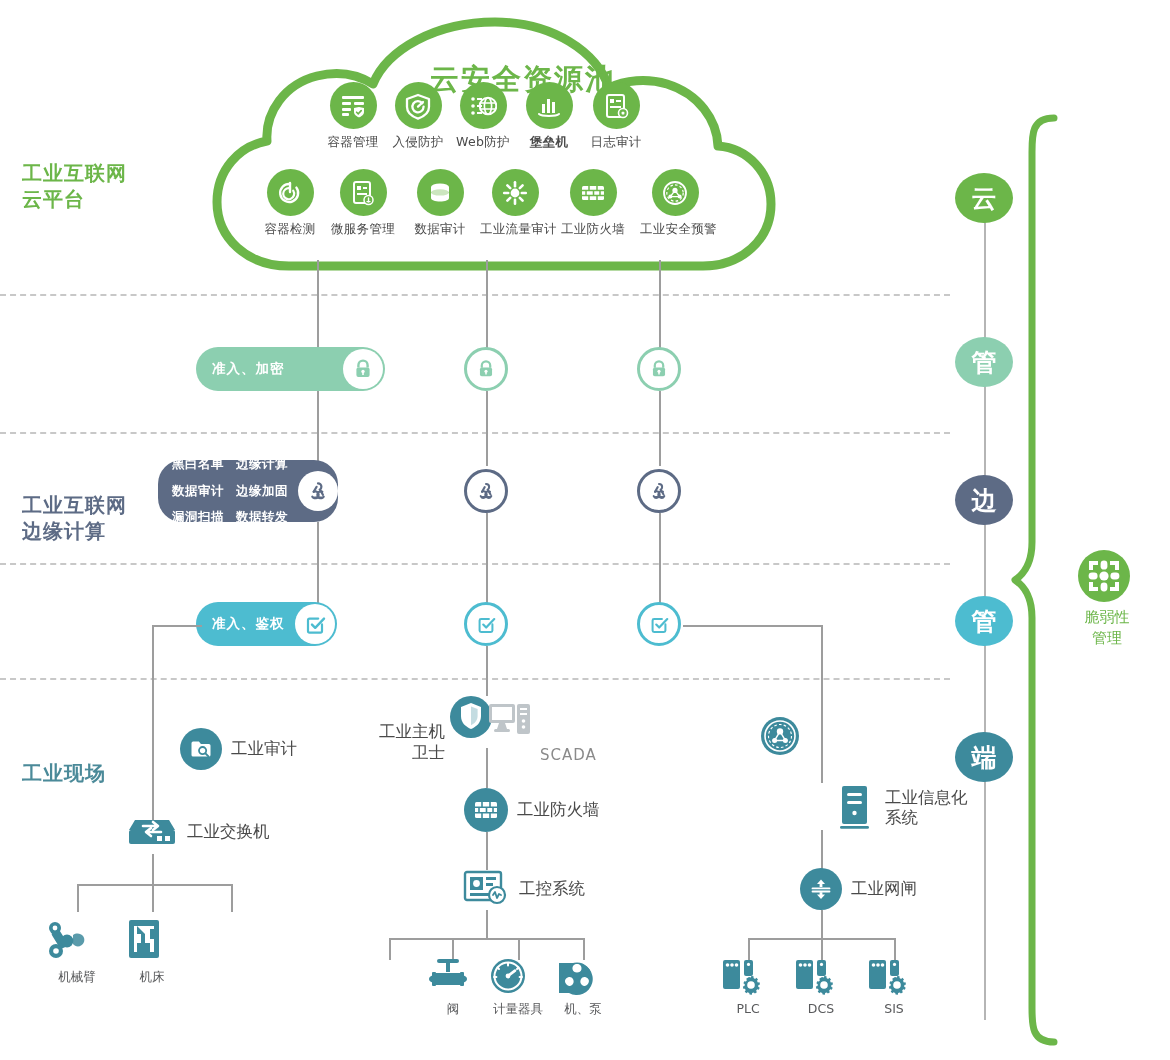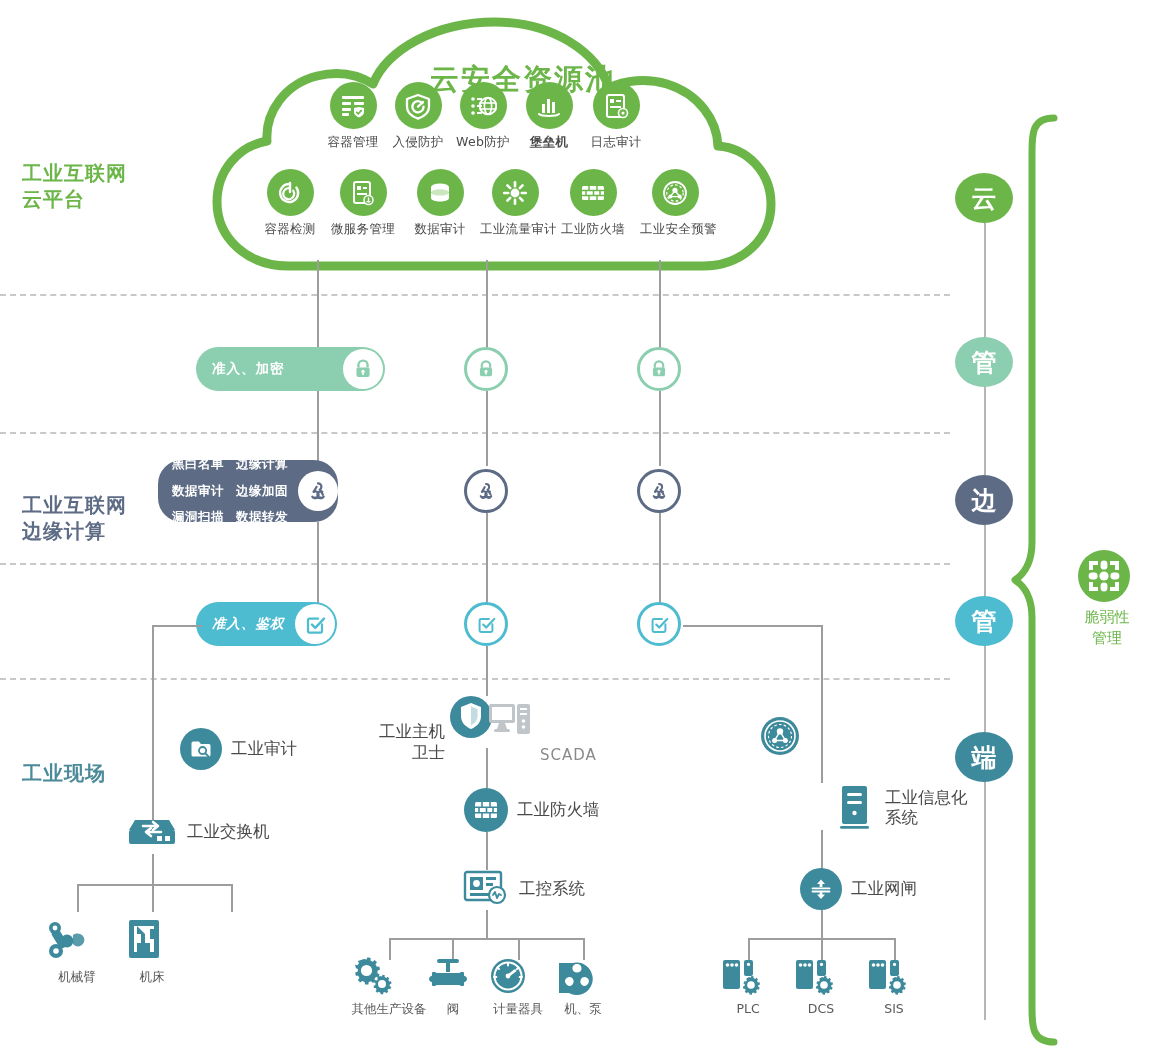--- a/index.html
+++ b/index.html
@@ -346,21 +346,21 @@
       <path d="M7.3 18.6a3.4 3.4 0 1 0 1.4-4.8" fill="none" stroke="#5d6b85" stroke-width="2.2" stroke-linecap="round"></path>
       <path d="M8.7 13.8l2.9-5" fill="none" stroke="#5d6b85" stroke-width="2.2" stroke-linecap="round"></path>
       <path d="M9.5 19.6h7" stroke="#5d6b85" stroke-width="2.2" stroke-linecap="round"></path>
     </svg>
   </div>
 
   <div class="line vline" style="left:317px;top:522px;height:84px;"></div>
   <div class="line vline" style="left:486px;top:513px;height:93px;"></div>
   <div class="line vline" style="left:659px;top:513px;height:93px;"></div>
 
-  <div class="pill pill-teal" style="left:196px;top:602px;font-style:italic;">
+  <div class="pill pill-teal" style="left:196px;top:602px;">
     <span class="ptxt">准入、鉴权</span>
     <span class="pico">
       <svg width="24" height="24" viewBox="0 0 24 24">
         <path d="M19 12.4V19a1.6 1.6 0 0 1-1.6 1.6H6.6A1.6 1.6 0 0 1 5 19V8.2a1.6 1.6 0 0 1 1.6-1.6h8.6" fill="none" stroke="#4dbcd0" stroke-width="2.2" stroke-linecap="round"></path>
         <path d="M9 12.6l3.2 3.2L21 6.6" fill="none" stroke="#4dbcd0" stroke-width="2.4" stroke-linecap="round" stroke-linejoin="round"></path>
       </svg>
     </span>
   </div>
 
   <div class="ring ring-teal" style="left:464px;top:602px;">
@@ -502,33 +502,20 @@
     <span class="dtxt">工控系统</span>
   </div>
 
   <div class="line vline" style="left:486px;top:910px;height:28px;"></div>
   <div class="line hline" style="left:389px;top:938px;width:194px;"></div>
   <div class="line vline" style="left:389px;top:938px;height:22px;"></div>
   <div class="line vline" style="left:452px;top:938px;height:22px;"></div>
   <div class="line vline" style="left:518px;top:938px;height:22px;"></div>
   <div class="line vline" style="left:583px;top:938px;height:22px;"></div>
 
-  <div class="devc" style="left:349px;top:955px;width:80px;">
-    <svg width="46" height="42" viewBox="0 0 46 42">
-      <g fill="#3d8a9c">
-        <path d="M15 4l2.6.6.9-2.4 3.2.9-.3 2.5 2.4 1.2 1.8-1.8 2.4 2.3-1.5 2 1.3 2.4 2.5-.2.7 3.2-2.4.8-.2 2.7 2.2 1.2-1.2 3-2.4-.6-1.6 2.1 1.2 2.2-2.7 1.9-1.7-1.8-2.5.9-.3 2.5-3.3-.2-.5-2.5-2.5-1-1.9 1.6-2.3-2.4 1.5-2-1.1-2.4-2.5.1-.6-3.3 2.4-.7.4-2.6-2.1-1.3L6 9.8l2.4.5L10 8.2 8.9 6z"></path>
-        <circle cx="17.5" cy="15.5" r="5.6" fill="#fff"></circle>
-      </g>
-      <g fill="#3d8a9c">
-        <path d="M31 21l1.9.4.6-1.7 2.3.6-.2 1.8 1.7.9 1.3-1.3 1.7 1.7-1 1.4.9 1.7 1.8-.2.5 2.3-1.7.6-.2 1.9 1.6.9-.9 2.2-1.7-.5-1.2 1.5.9 1.6-2 1.4-1.2-1.3-1.8.6-.2 1.8-2.4-.1-.4-1.8-1.8-.7-1.3 1.1-1.7-1.7 1.1-1.4-.8-1.7-1.8.1-.4-2.4 1.7-.5.3-1.9-1.5-.9 1-2.2 1.7.4 1.1-1.5-.8-1.6z"></path>
-        <circle cx="33" cy="29" r="4" fill="#fff"></circle>
-      </g>
-    </svg>
-    <div class="dcap">其他生产设备</div>
-  </div>
 
   <div class="devc" style="left:425px;top:955px;width:56px;">
     <svg width="46" height="42" viewBox="0 0 46 42">
       <rect x="12" y="4" width="22" height="4" rx="2" fill="#3d8a9c"></rect>
       <rect x="21" y="8" width="4" height="9" fill="#3d8a9c"></rect>
       <path d="M11 18h24v12H11z" fill="#3d8a9c"></path>
       <path d="M11 20c-4 0-7 1.6-7 4s3 4 7 4z" fill="#3d8a9c"></path>
       <path d="M35 20c4 0 7 1.6 7 4s-3 4-7 4z" fill="#3d8a9c"></path>
       <rect x="7" y="17" width="4" height="14" rx="1" fill="#3d8a9c"></rect>
       <rect x="35" y="17" width="4" height="14" rx="1" fill="#3d8a9c"></rect>

